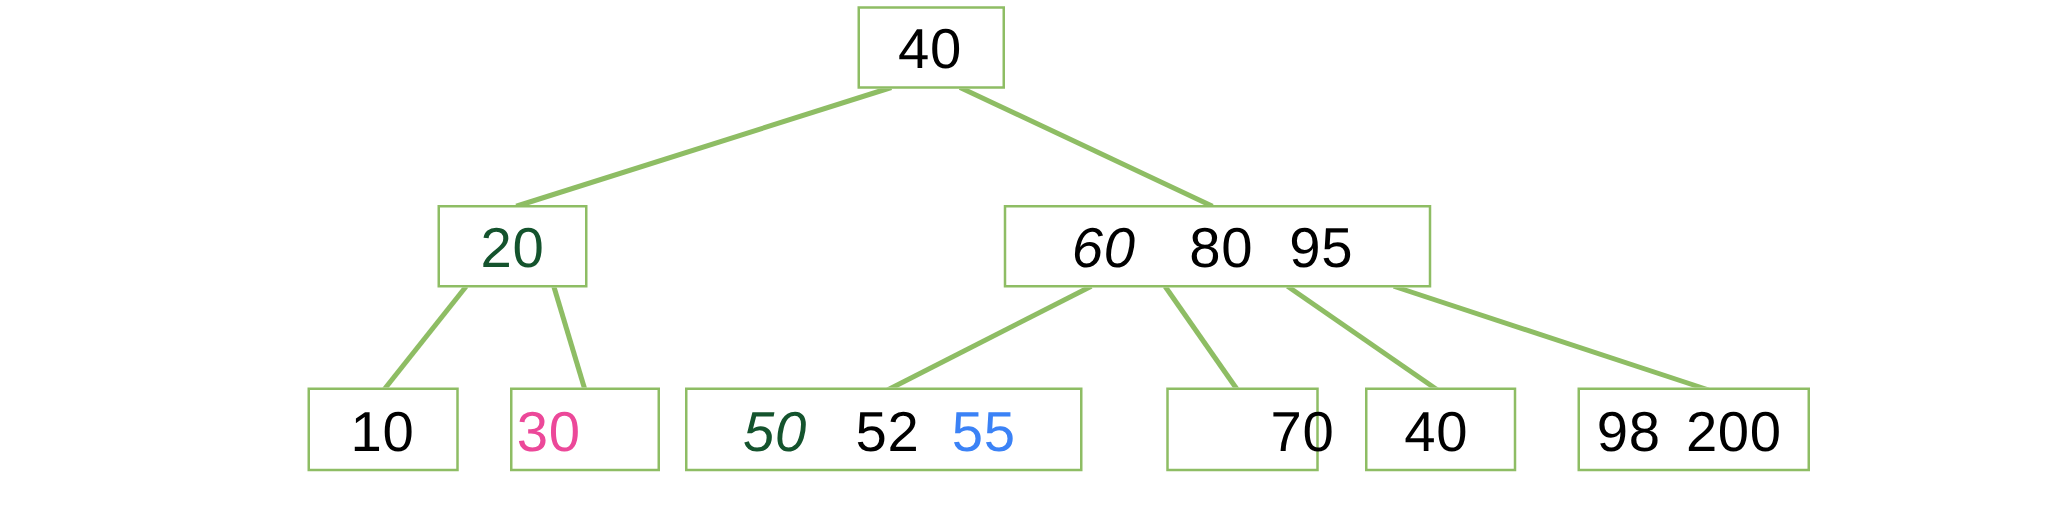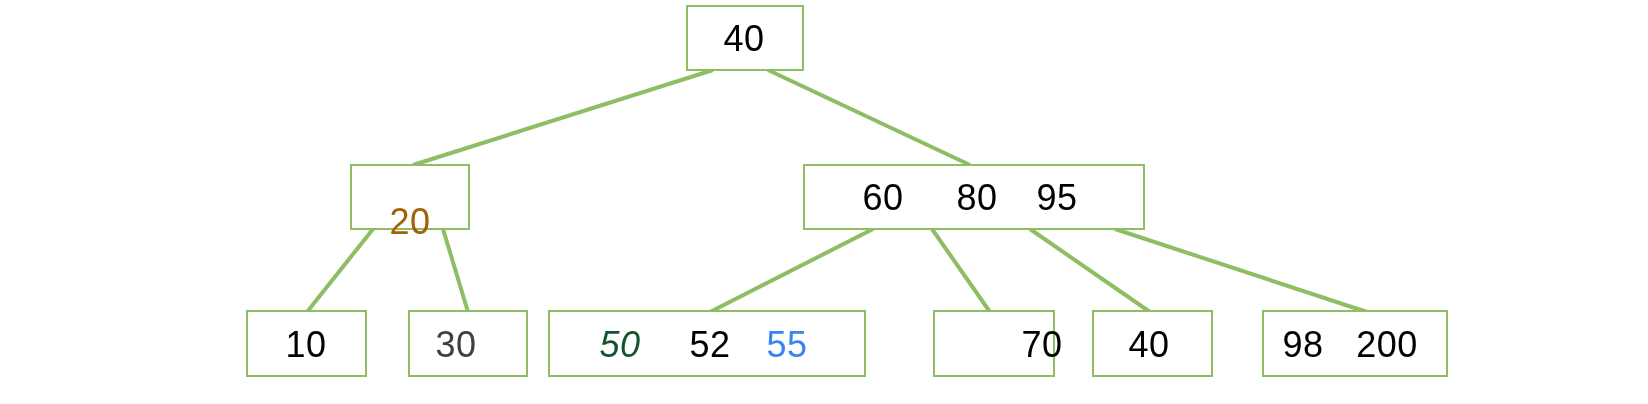--- a/index.html
+++ b/index.html
@@ -24,21 +24,21 @@
   }
   .node {
     position: absolute;
     box-sizing: border-box;
     border: 2.5px solid #8ebd64;
     background: #ffffff;
   }
   .key {
     position: absolute;
     transform: translate(-50%, -50%);
-    font-size: 36px;
+    font-size: 45px;
     line-height: 1;
     color: #000000;
     white-space: nowrap;
     letter-spacing: 0.5px;
   }
 </style>
 </head>
 <body>
 
 <div class="canvas">
@@ -49,29 +49,29 @@
       <line x1="443" y1="229" x2="468" y2="312" stroke="#8ebd64" stroke-width="4"></line>
       <line x1="873" y1="229" x2="710" y2="312" stroke="#8ebd64" stroke-width="4"></line>
       <line x1="932" y1="229" x2="990" y2="312" stroke="#8ebd64" stroke-width="4"></line>
       <line x1="1030" y1="229" x2="1150" y2="312" stroke="#8ebd64" stroke-width="4"></line>
       <line x1="1115" y1="229" x2="1367" y2="312" stroke="#8ebd64" stroke-width="4"></line>
     </svg>
   <div>
       <div class="node" style="left: 686px; top: 5px; width: 118px; height: 66px; border-color: rgb(142, 189, 100); border-width: 2.5px;"></div>
       <span class="key" style="left: 744px; top: 39px; color: rgb(0, 0, 0);">40</span>
       <div class="node" style="left: 350px; top: 164px; width: 120px; height: 66px; border-color: rgb(142, 189, 100); border-width: 2.5px;"></div>
-      <span class="key" style="left: 410px; top: 198px; color: #a16207; margin-top: 24px;">20</span>
+      <span class="key" style="left: 410px; top: 198px; color: #14532d;">20</span>
       <div class="node" style="left: 803px; top: 164px; width: 342px; height: 66px; border-color: rgb(142, 189, 100); border-width: 2.5px;"></div>
-      <span class="key" style="left: 883px; top: 198px; color: rgb(0, 0, 0);">60</span>
+      <span class="key" style="left: 883px; top: 198px; color: rgb(0, 0, 0); font-style: italic;">60</span>
       <span class="key" style="left: 977px; top: 198px; color: rgb(0, 0, 0);">80</span>
       <span class="key" style="left: 1057px; top: 198px; color: rgb(0, 0, 0); text-align: center;">95</span>
       <div class="node" style="left: 246px; top: 310px; width: 121px; height: 67px; border-color: rgb(142, 189, 100); border-width: 2.5px;"></div>
       <span class="key" style="left: 306px; top: 344.5px; color: rgb(0, 0, 0);">10</span>
       <div class="node" style="left: 408px; top: 310px; width: 120px; height: 67px; border-color: rgb(142, 189, 100); border-width: 2.5px;"></div>
-      <span class="key" style="left: 456px; top: 344.5px; color: #404040;">30</span>
+      <span class="key" style="left: 439px; top: 344.5px; color: #ec4899;">30</span>
       <div class="node" style="left: 548px; top: 310px; width: 318px; height: 67px; border-color: rgb(142, 189, 100); border-width: 2.5px;"></div>
       <span class="key" style="left: 620px; top: 344.5px; color: #14532d; font-style: italic;">50</span>
       <span class="key" style="left: 710px; top: 344.5px; color: rgb(0, 0, 0);">52</span>
       <span class="key" style="left: 787px; top: 344.5px; color: #3b82f6;">55</span>
       <div class="node" style="left: 933px; top: 310px; width: 122px; height: 67px; border-color: rgb(142, 189, 100); border-width: 2.5px;"></div>
       <span class="key" style="left: 1042px; top: 344.5px; color: rgb(0, 0, 0);">70</span>
       <div class="node" style="left: 1092px; top: 310px; width: 121px; height: 67px; border-color: rgb(142, 189, 100); border-width: 2.5px;"></div>
       <span class="key" style="left: 1149px; top: 344.5px; color: rgb(0, 0, 0);">40</span>
       <div class="node" style="left: 1262px; top: 310px; width: 186px; height: 67px; border-color: rgb(142, 189, 100); border-width: 2.5px;"></div>
       <span class="key" style="left: 1303px; top: 344.5px; color: rgb(0, 0, 0); text-align: right;">98</span>

